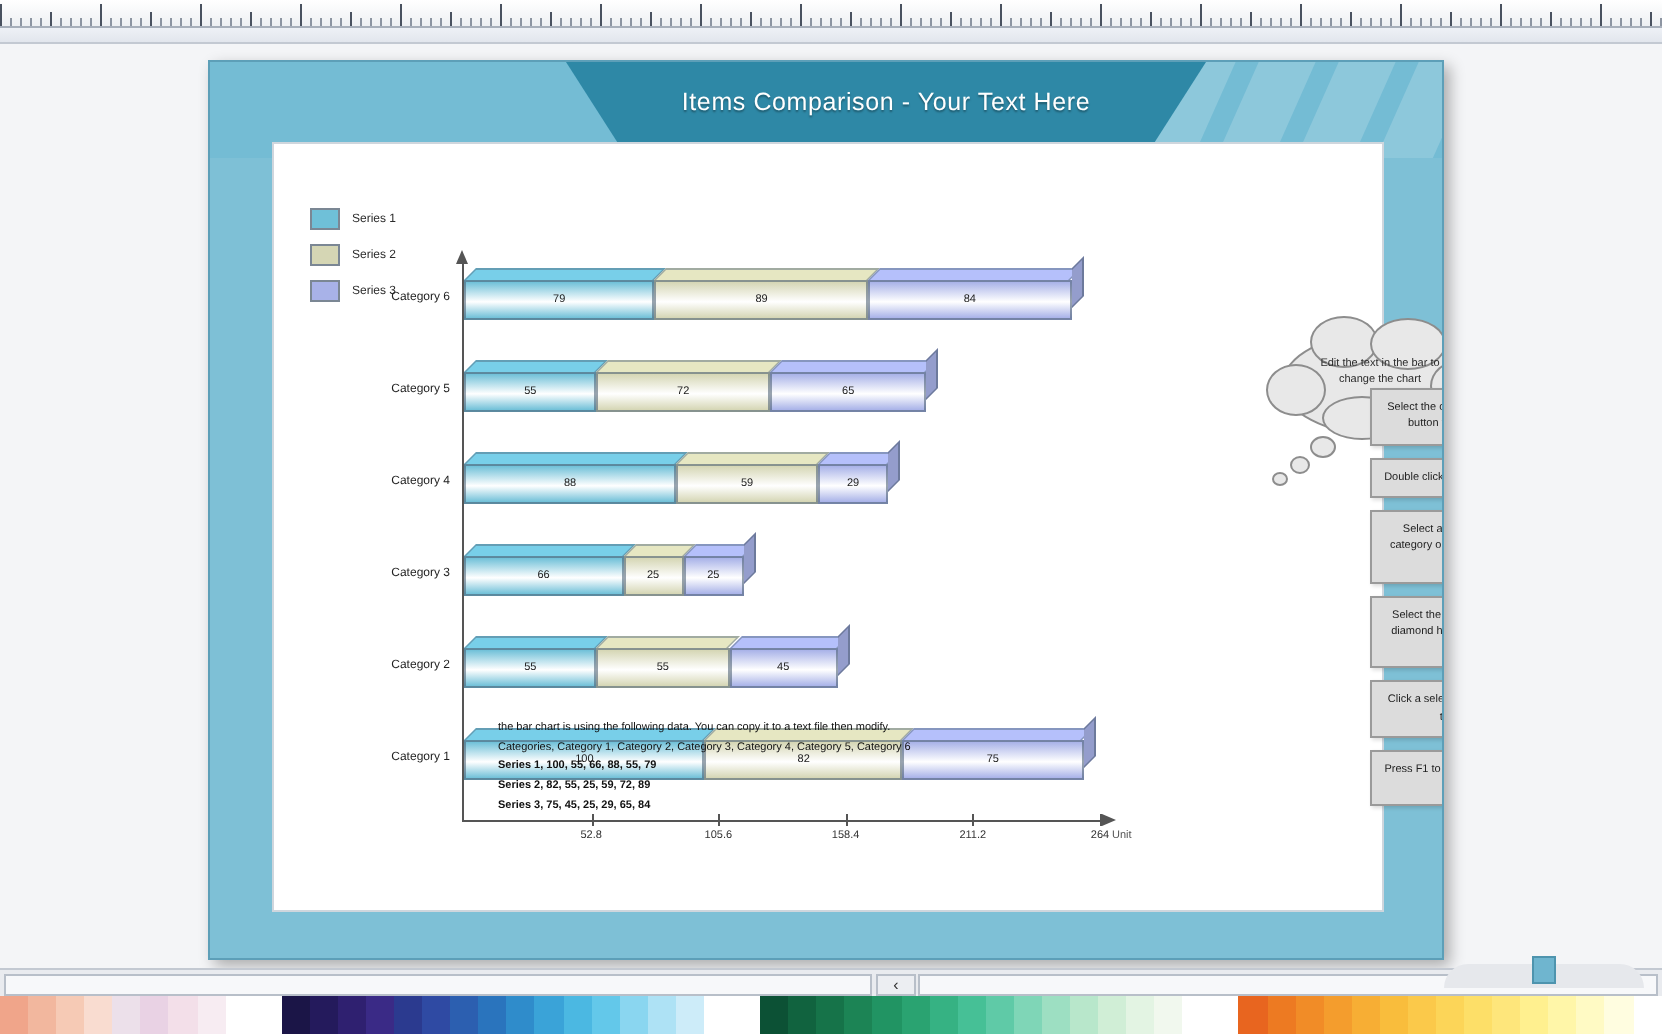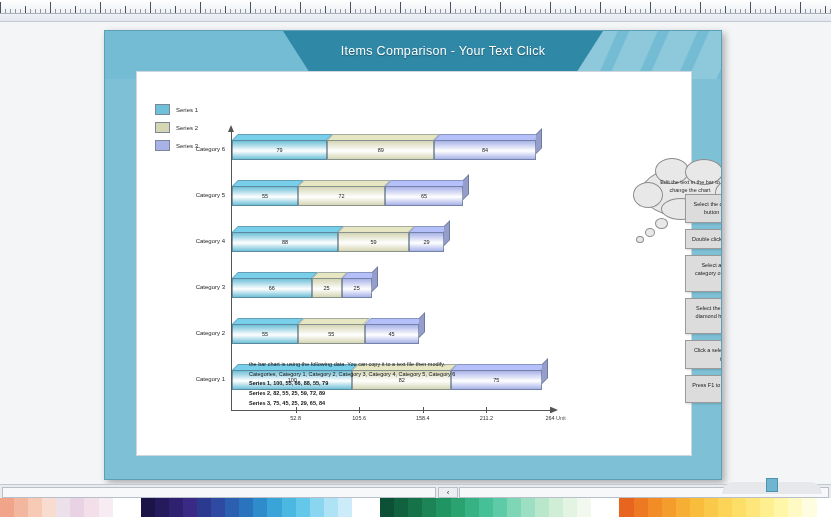--- a/index.html
+++ b/index.html
@@ -380,21 +380,21 @@
         <div class="stripe" style="left: 340px;"></div>
         <div class="stripe" style="left: 380px;"></div>
         <div class="stripe" style="left: 420px;"></div>
         <div class="stripe" style="left: 470px;"></div>
         <div class="stripe" style="left: 510px;"></div>
         <div class="stripe" style="left: 550px;"></div>
         <div class="stripe" style="left: 590px;"></div>
       </div>
 
     <div id="title-ribbon">
-      <span>Items Comparison - Your Text Click</span>
+      <span>Items Comparison - Your Text Here</span>
     </div>
 
     <div id="canvas">
 
       <div id="legend">
           <div class="legend-row">
             <div class="legend-swatch" style="background: rgb(111, 192, 216);"></div>
             <div class="legend-label">Series 1</div>
           </div>
           <div class="legend-row">

